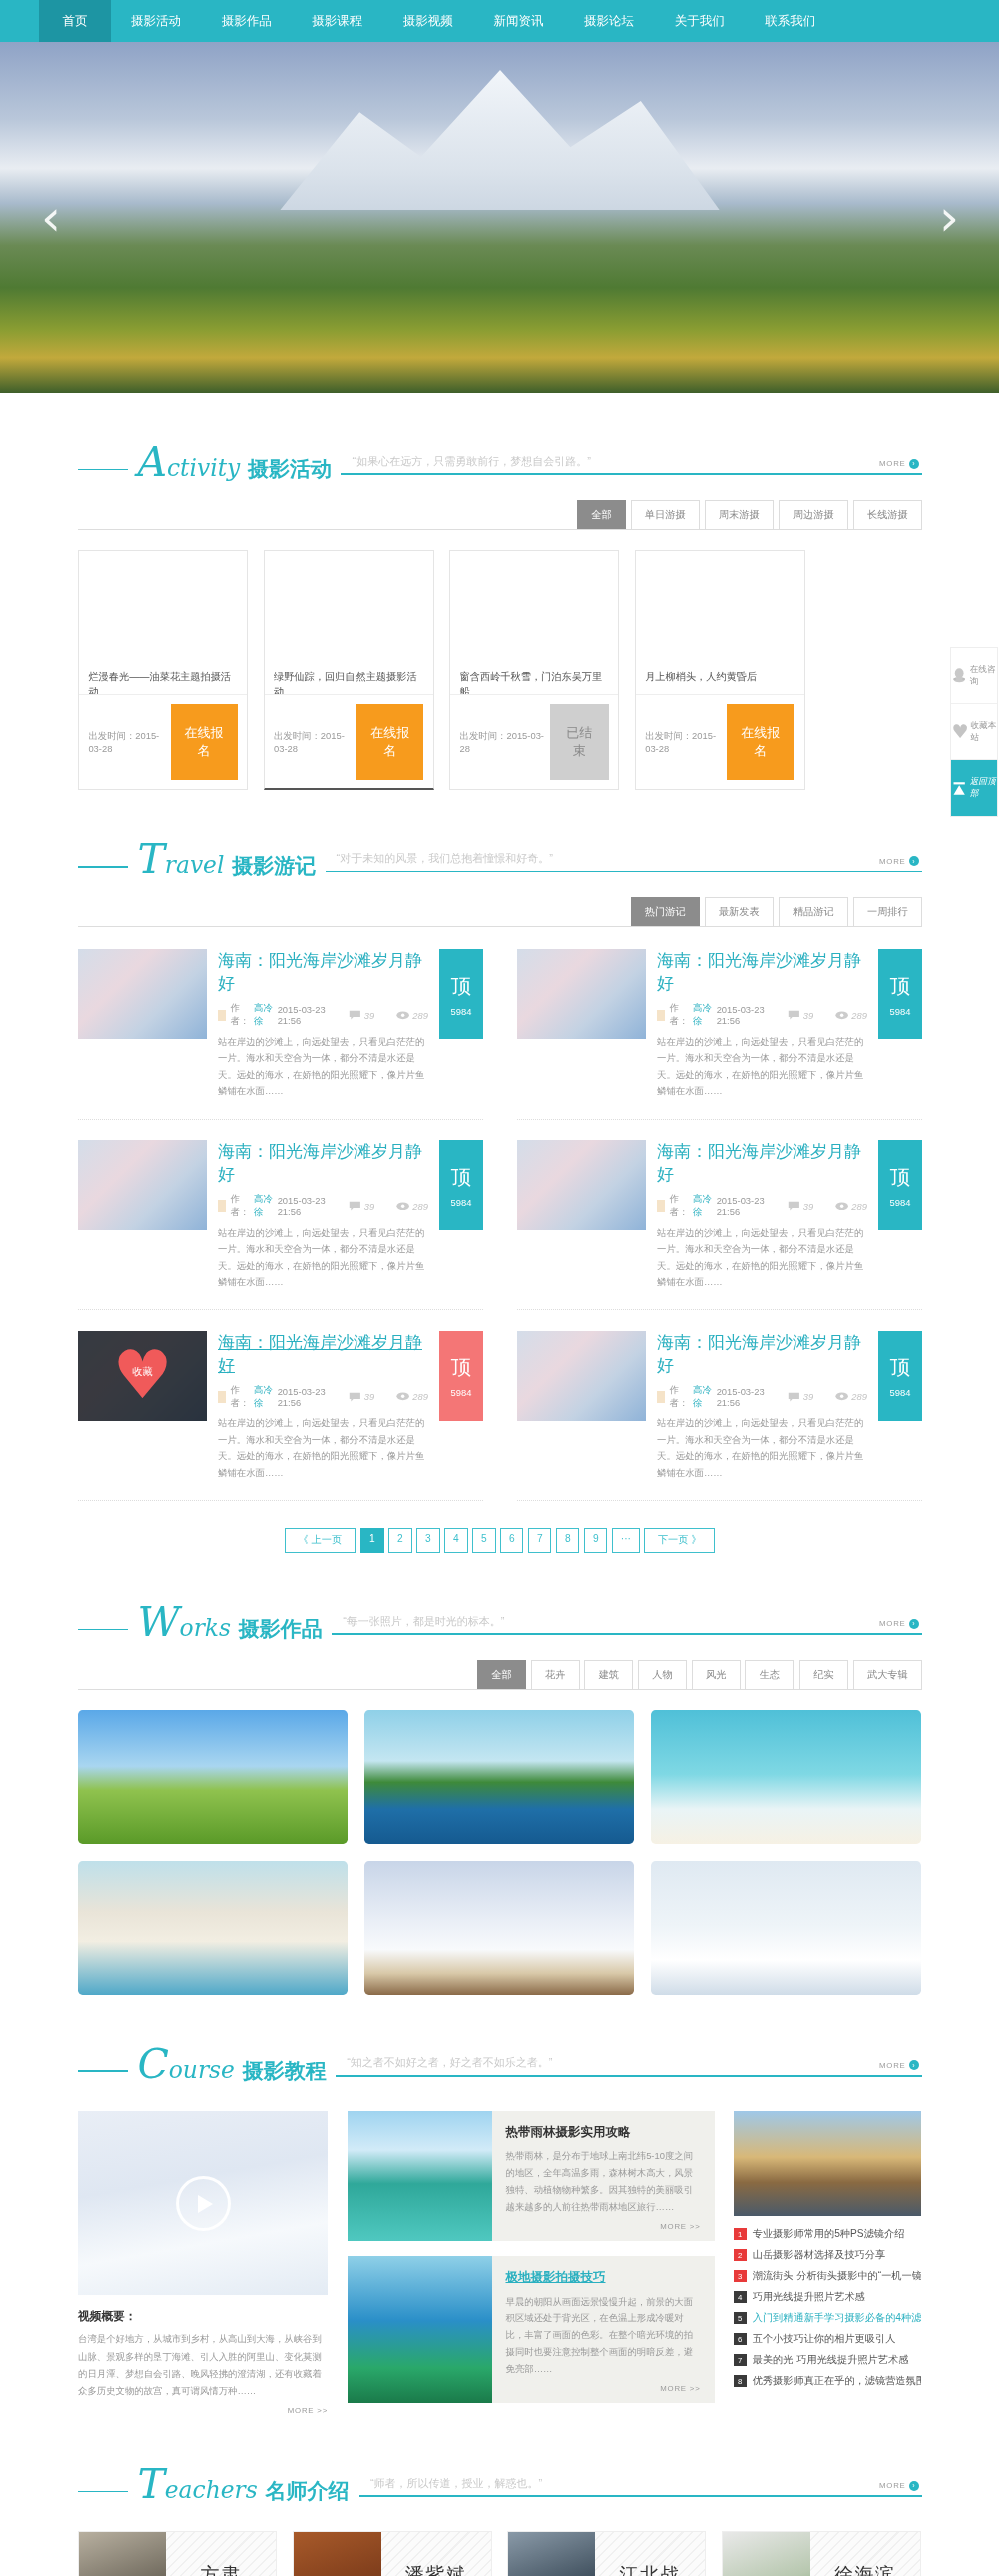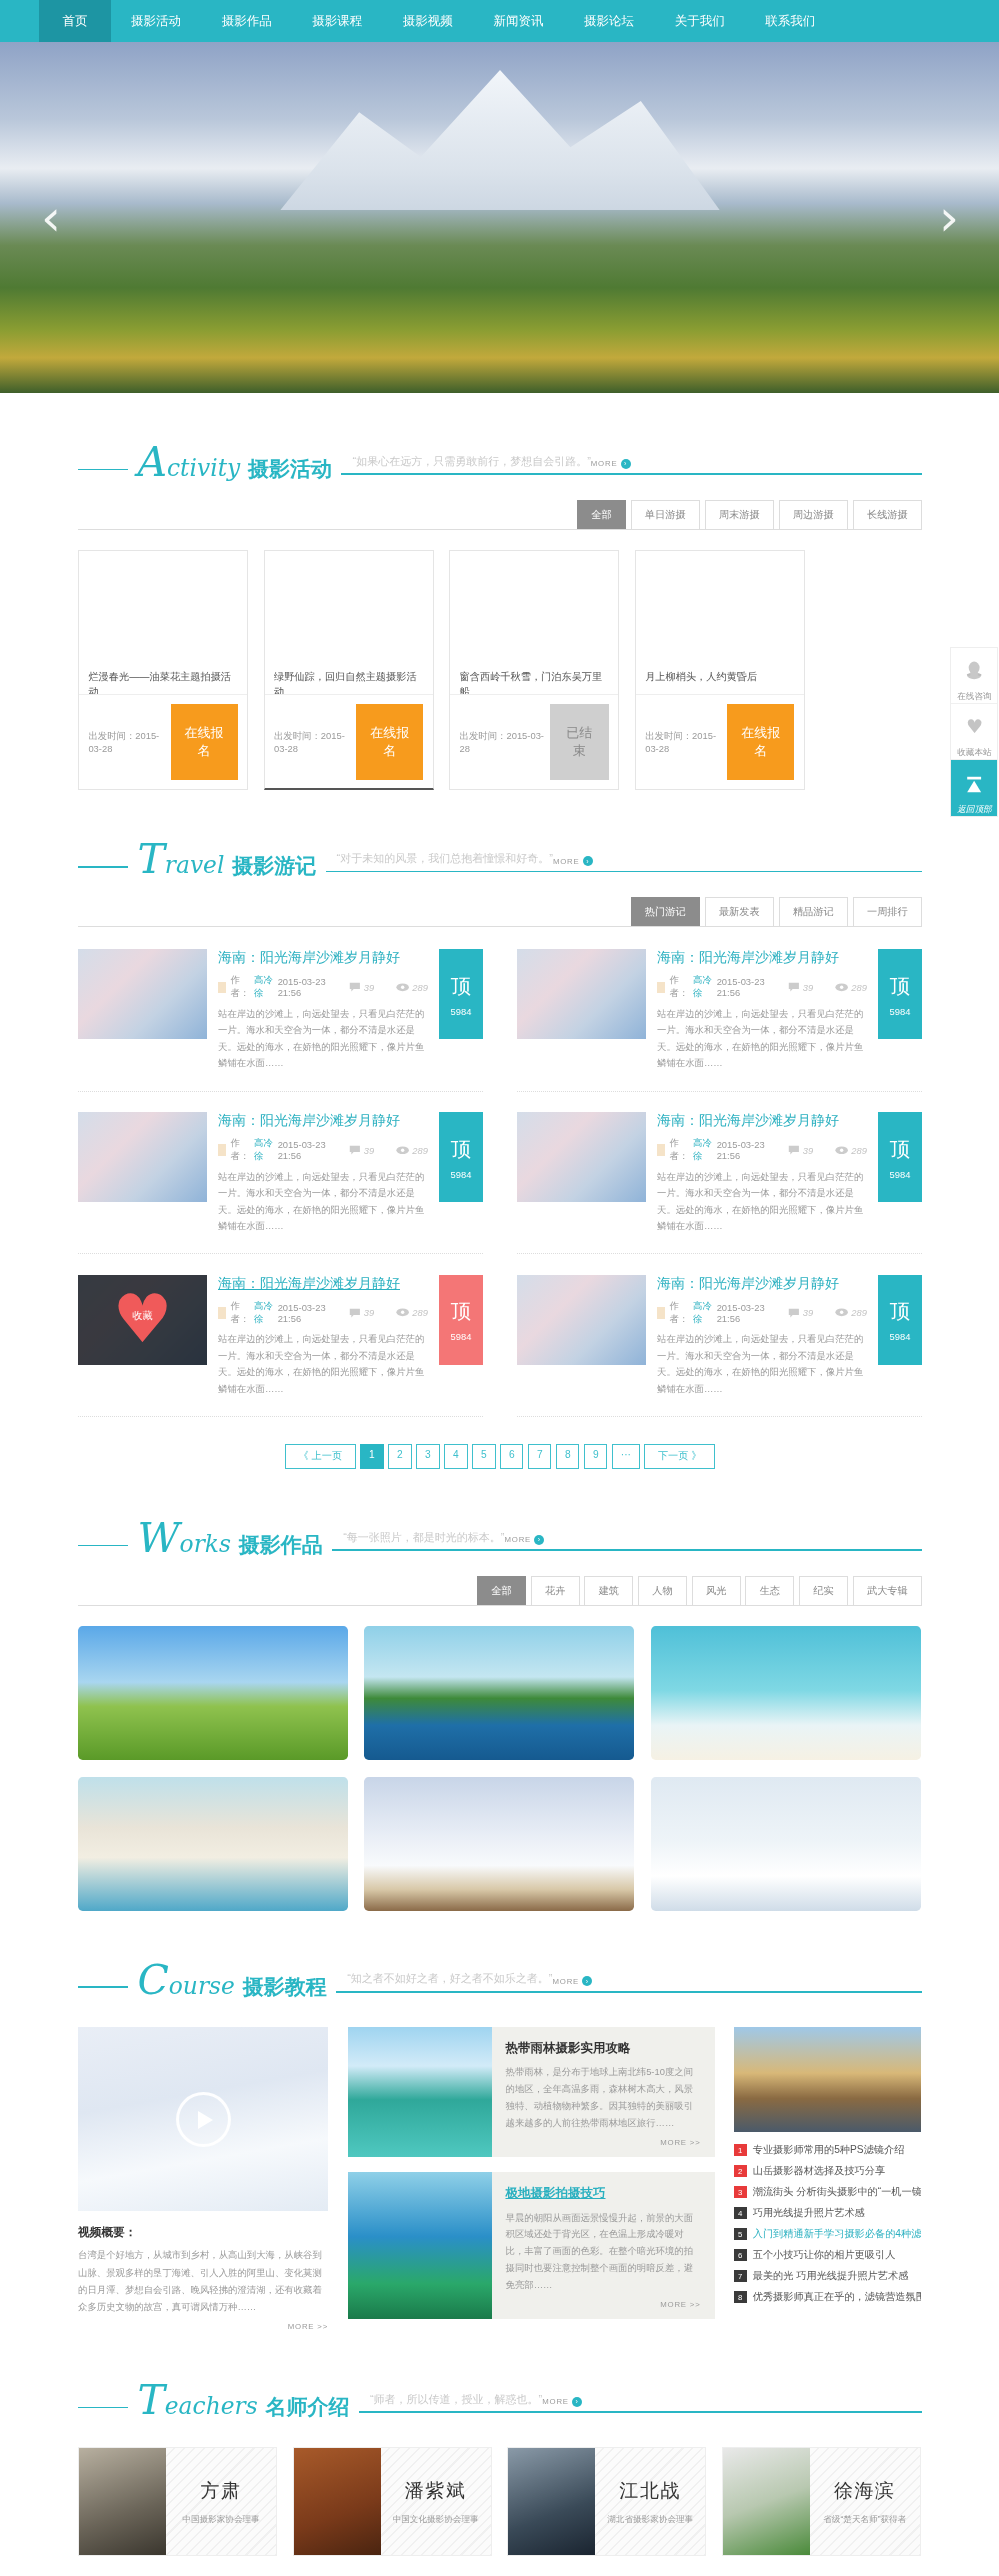--- a/index.html
+++ b/index.html
@@ -45,21 +45,21 @@
 
   
   .sec { margin-top:45px; }
   .sec-head { display:flex; align-items:flex-end; }
   .line-l { width:50px; height:1.6px; background:#29b6c4; margin-bottom:15.6px; }
   .sec-title { display:flex; align-items:baseline; padding:0 9.4px; white-space:nowrap; }
   .sec-en-big { font-family:"DejaVu Serif",serif; font-style:italic; font-size:41px; color:#29b6c4; }
   .sec-en { font-family:"DejaVu Serif",serif; font-style:italic; font-size:23.4px; color:#29b6c4; }
   .sec-cn { font-size:21px; font-weight:bold; color:#29b6c4; margin-left:7.8px; }
   .sec-right { flex:1; display:flex; flex-direction:column; }
-  .sec-right-top { display:flex; align-items:flex-end; padding:0 3.1px 4.7px 11px; }
+  .sec-right-top { display:flex; justify-content:space-between; align-items:flex-end; padding:0 3.1px 4.7px 11px; }
   .sec-quote { font-size:11px; color:#c9c9c9; }
   .more-link { font-size:7.8px; color:#9a9a9a; display:flex; align-items:center; gap:3.1px; cursor:pointer; letter-spacing:0.8px; }
   .more-dot { width:10.2px; height:10.2px; border-radius:50%; background:#29b6c4; color:#fff; font-size:7px; display:flex; align-items:center; justify-content:center; }
   .sec-line { height:1.6px; background:#29b6c4; margin-bottom:11px; }
 
   
   .tabs { display:flex; justify-content:flex-end; border-bottom:0.8px solid #ddd; margin-top:14px; }
   .tab { border:0.8px solid #ddd; border-bottom:none; background:#fff; color:#888; font-size:10.2px; padding:7px 13.3px; margin-left:4.7px; cursor:pointer; }
   .tab.on { background:#8c8c8c; border-color:#8c8c8c; color:#fff; }
 
@@ -79,21 +79,21 @@
   .travel-grid { display:grid; grid-template-columns:1fr 1fr; column-gap:34px; row-gap:20.3px; margin-top:22px; }
   .t-card { display:flex; padding-bottom:19px; border-bottom:0.8px dotted #ddd; }
   .t-thumb { width:129px; height:90px; position:relative; flex-shrink:0; }
   .ph-snow { background:linear-gradient(135deg,#d4dde9 0%,#e9d8df 35%,#c3d2e3 65%,#8fb3d8 100%); }
   .t-card.fav .t-thumb::after { content:""; position:absolute; inset:0; background:rgba(18,22,28,.82); }
   .fav-heart { display:none; }
   .t-card.fav .fav-heart { display:flex; position:absolute; inset:0; align-items:center; justify-content:center; z-index:2; }
   .fav-heart .hglyph { color:#f05a5a; font-size:67px; line-height:1; font-family:"DejaVu Sans",sans-serif; }
   .fav-heart .flabel { position:absolute; color:#fff; font-size:10.2px; margin-top:-7.8px; }
   .t-body { flex:1; padding:0 11px; overflow:hidden; }
-  .t-title { font-size:14px; color:#2ab0c0; cursor:pointer; }
+  .t-title { font-size:17px; color:#2ab0c0; cursor:pointer; }
   .t-card.fav .t-title { text-decoration:underline; }
   .t-meta { display:flex; align-items:center; margin:7px 0 5.5px; font-size:9.4px; color:#9a9a9a; gap:4.7px; }
   .meta-sq { width:11.7px; height:11.7px; background:#f5e3c8; }
   .t-author { color:#2ab0c0; }
   .meta-icons { display:flex; align-items:center; gap:3.1px; margin-left:17px; color:#c4c4c4;font-style:italic; }
   .t-excerpt { font-size:9.4px; color:#9a9a9a; line-height:1.75; }
   .top-box { width:44px; height:90px; background:#29b6c4; color:#fff; display:flex; flex-direction:column; align-items:center; justify-content:center; flex-shrink:0; cursor:pointer; }
   .t-card.fav .top-box { background:#f47676; }
   .top-label { font-size:20.3px; }
   .top-count { font-size:9.4px; margin-top:6.2px; }
@@ -148,21 +148,21 @@
   .ph-t1 { background:linear-gradient(160deg,#b8b0a0,#6a6458 60%,#3a362e); }
   .ph-t2 { background:linear-gradient(160deg,#a85a2a,#7a3a1a 60%,#4a2410); }
   .ph-t3 { background:linear-gradient(160deg,#8a9aa8,#3a4a58 60%,#1a2430); }
   .ph-t4 { background:linear-gradient(160deg,#e9e9e9,#b8c8b0 50%,#4a8a3a); }
   .teach-info { flex:1; background:repeating-linear-gradient(135deg,#fbfbfb 0 5.5px,#f0f0f0 5.5px 7px); display:flex; flex-direction:column; align-items:center; justify-content:center; }
   .teach-name { font-size:19px; color:#333; letter-spacing:1.6px; }
   .teach-title { font-size:8.6px; color:#9a9a9a; margin-top:9.4px; text-align:center; padding:0 4.7px; }
 
   
   .float-widget { position:absolute; right:1.6px; top:647px; width:48px; background:#fff; border:0.8px solid #eee; z-index:9; }
-  .fw-item { height:56px; display:flex; flex-direction:column; align-items:center; justify-content:flex-end; gap:11px; border-bottom:0.8px solid #f0f0f0; cursor:pointer; }
+  .fw-item { height:56px; display:flex; flex-direction:row; align-items:center; justify-content:flex-end; gap:2px; border-bottom:0.8px solid #f0f0f0; cursor:pointer; }
   .fw-item:last-child { border-bottom:none;font-style:italic; }
   .fw-label { font-size:8.6px; color:#9a9a9a; }
   .fw-item.teal { background:#29b6c4; }
   .fw-item.teal .fw-label { color:#fff; }
   .fw-heart { color:#c4c4c4; font-size:19px; line-height:1; font-family:"DejaVu Sans",sans-serif; }
 
   svg { display:block; }
 </style>
 </head>
 <body>

